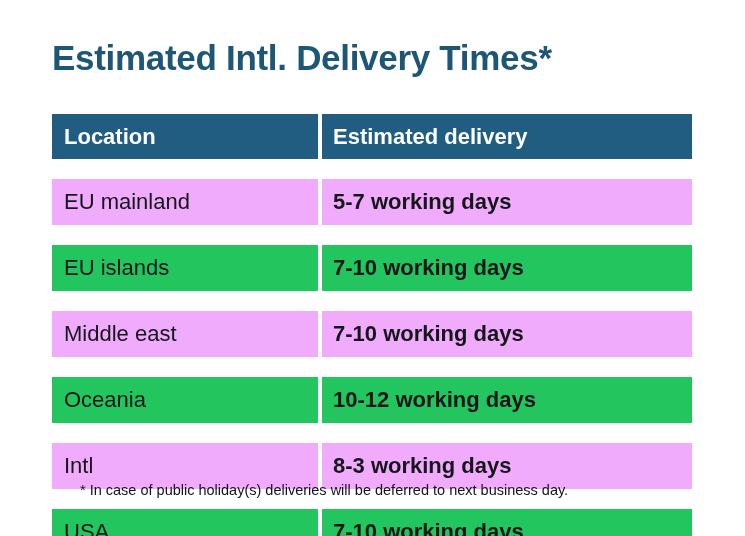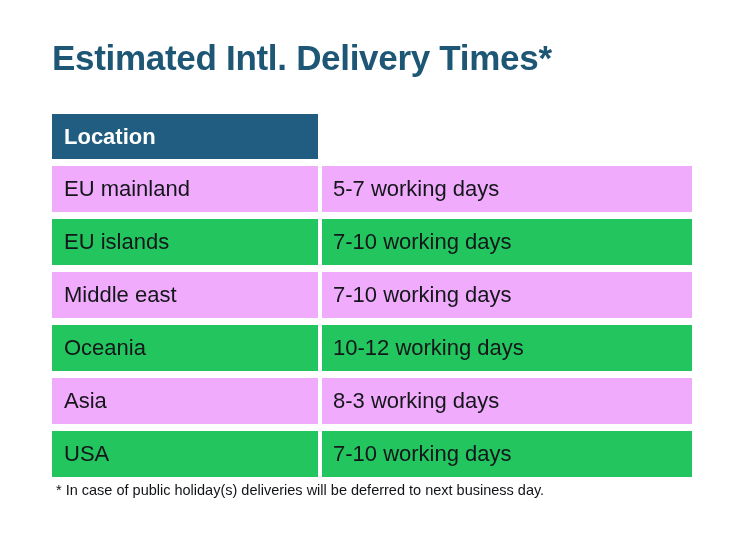--- a/index.html
+++ b/index.html
@@ -32,21 +32,21 @@
   }
   .delivery-table {
     position: absolute;
     left: 52px;
     top: 114px;
     width: 640px;
   }
   .table-row {
     display: flex;
     width: 100%;
-    margin-bottom: 7px;
+    margin-bottom: 20px;
     box-sizing: border-box;
   }
   .table-row:last-child {
     margin-bottom: 8px;
   }
   .cell {
     box-sizing: border-box;
     display: flex;
     align-items: center;
     height: 46px;
@@ -56,56 +56,58 @@
     overflow: hidden;
     white-space: nowrap;
   }
   .cell-location {
     width: 266px;
     margin-right: 4px;
   }
   .cell-delivery {
     width: 370px;
     padding-left: 11px;
+    font-weight: bold;
   }
   .header-row .cell {
     background: #205d80;
     color: #ffffff;
     font-weight: 700;
     font-size: 22px;
     height: 45px;
   }
   .row-dark .cell {
     background: #f0abfc;
   }
   .row-light .cell {
     background: #22c55e;
   }
   .footnote {
     position: absolute;
-    left: 56px;
+    left: 80px;
     top: 480px;
     font-size: 14.5px;
     color: #111317;
     line-height: 20px;
     white-space: nowrap;
     text-align: center;
   }
 </style>
 </head>
 <body>
 
 <div class="page">
 
   <div class="page-title">Estimated Intl. Delivery Times*</div>
 
   <div class="delivery-table">
 
     <div class="table-row header-row">
       <div class="cell cell-location">Location</div>
+      <div class="cell cell-delivery">Estimated delivery</div>
     </div>
 
     <div class="table-row row-dark">
       <div class="cell cell-location">EU mainland</div>
       <div class="cell cell-delivery">5-7 working days</div>
     </div>
 
     <div class="table-row row-light">
       <div class="cell cell-location">EU islands</div>
       <div class="cell cell-delivery">7-10 working days</div>
@@ -115,21 +117,21 @@
       <div class="cell cell-location">Middle east</div>
       <div class="cell cell-delivery">7-10 working days</div>
     </div>
 
     <div class="table-row row-light">
       <div class="cell cell-location">Oceania</div>
       <div class="cell cell-delivery">10-12 working days</div>
     </div>
 
     <div class="table-row row-dark">
-      <div class="cell cell-location">Asia</div>
+      <div class="cell cell-location">Intl</div>
       <div class="cell cell-delivery">8-3 working days</div>
     </div>
 
     <div class="table-row row-light">
       <div class="cell cell-location">USA</div>
       <div class="cell cell-delivery">7-10 working days</div>
     </div>
 
   </div>
 

